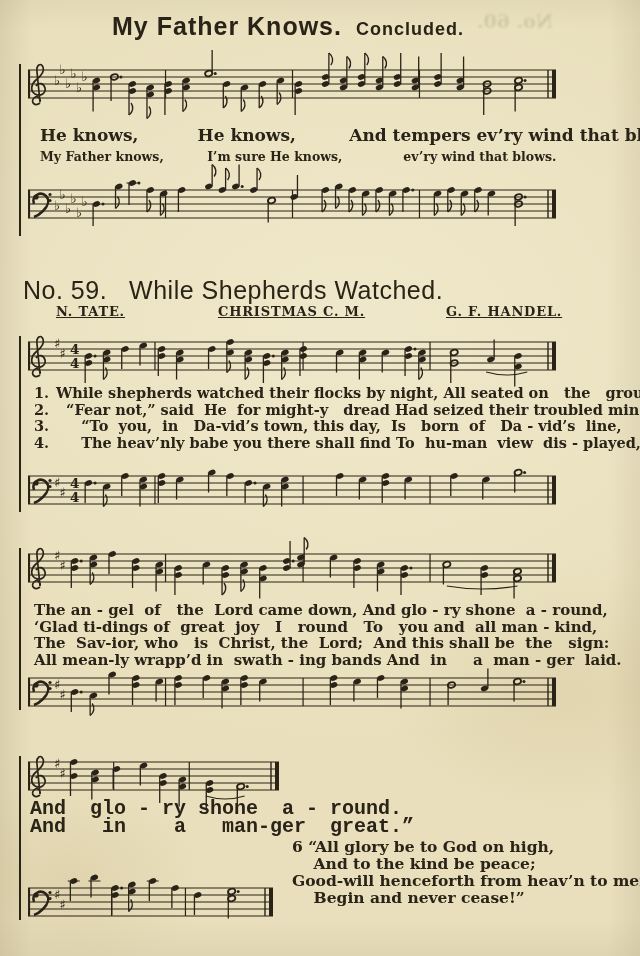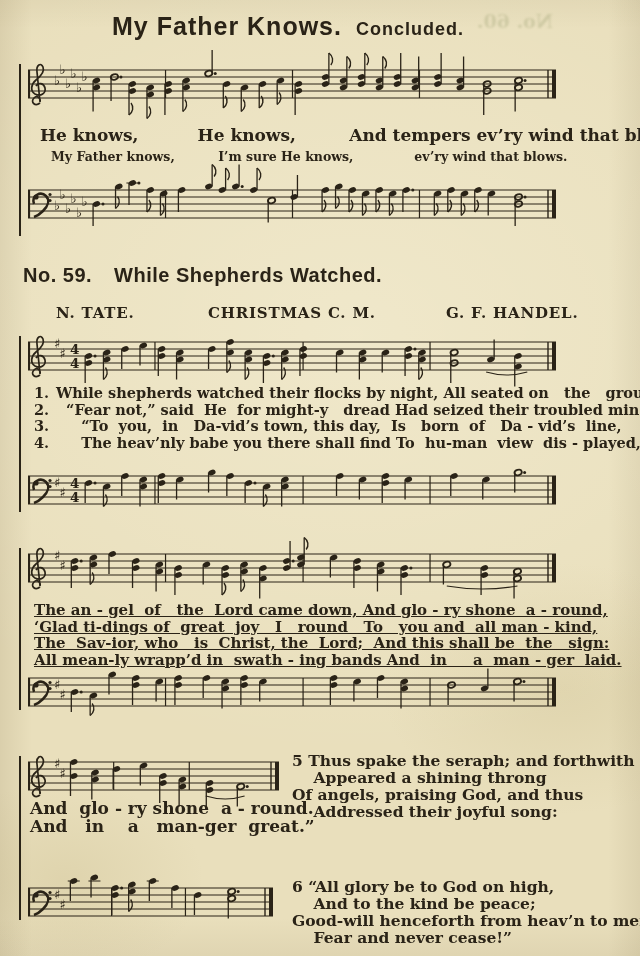--- a/index.html
+++ b/index.html
@@ -18,58 +18,58 @@
   }
   .abs{position:absolute;}
   
   #main-title{top:12px;left:0;width:576px;text-align:center;
     font-family:"Liberation Sans", sans-serif;font-weight:bold;letter-spacing:1px;}
   #main-title .big{font-size:25px;}
   #main-title .small{font-size:18px;margin-left:14px;}
   #bleed{top:10px;left:430px;width:170px;text-align:center;
     transform:scaleX(-1);color:#8f9565;opacity:.28;filter:blur(1px);
     font-weight:bold;font-size:19px;}
-  #hymn-heading{top:264px;left:23px;width:560px;
-    font-family:"Liberation Sans", sans-serif;font-weight:bold;font-size:20px;letter-spacing:.5px;}
+  #hymn-heading{top:276px;left:23px;width:560px;
+    font-family:"Liberation Sans", sans-serif;font-weight:normal;font-size:25px;letter-spacing:.5px;}
   #hymn-heading .num{margin-right:22px;}
-  .credit{top:304px;font-size:15px;letter-spacing:.8px;font-weight:bold;}
+  .credit{top:304px;font-size:13px;letter-spacing:.8px;font-weight:bold;text-decoration:underline;}
   #credit-author{left:56px;}
-  #credit-tune{left:208px;}
+  #credit-tune{left:218px;}
   #credit-composer{left:446px;}
   
   .staff{left:28px;width:529px;}
   #st-p1t{top:50px;height:104px;}
   #st-p1b{top:162px;height:96px;}
   #st-at {top:320px;height:82px;}
   #st-ab {top:452px;height:84px;}
   #st-bt {top:532px;height:82px;}
   #st-bb {top:656px;height:84px;}
   #st-ct {top:738px;height:80px;width:252px;}
   #st-cb {top:864px;height:84px;width:246px;}
   .sysline{left:19px;width:2px;background:#2a2317;}
   #vl1{top:64px;height:172px;}
   #vlA{top:336px;height:176px;}
   #vlB{top:548px;height:162px;}
   #vlC{top:756px;height:164px;}
   
   .pre{white-space:pre;}
   .lyr{font-weight:bold;color:#2a2317;}
   #p1-lyr1{top:125px;left:40px;width:512px;text-align:center;font-size:17px;}
-  #p1-lyr2{top:149px;left:40px;width:512px;text-align:center;font-size:12.5px;margin-left:11px;}
+  #p1-lyr2{top:149px;left:40px;width:512px;text-align:center;font-size:12.5px;}
   #verses1{top:385px;left:34px;width:524px;font-size:14.5px;}
   #verses1 .vrow{height:16.5px;line-height:16.5px;display:flex;}
   #verses1 .vnum{width:22px;flex:0 0 22px;}
-  #block2{top:602px;left:34px;width:524px;font-size:15px;text-decoration:underline;}
+  #block2{top:602px;left:34px;width:524px;font-size:15px;}
   #block2 .line{height:16.5px;line-height:16.5px;text-align:center;}
-  #block3{top:800px;left:30px;width:260px;font-size:17px;}
+  #block3{top:800px;left:30px;width:260px;font-size:20px;font-family:Liberation Mono, monospace;}
   #block3 .line{height:17.5px;line-height:17.5px;text-align:center;}
   .verse-col{left:292px;width:344px;font-size:15.5px;}
   .verse-col .line{height:17px;line-height:17px;}
   #verse5{top:752px;}
-  #verse6{top:838px;margin-top:40px;}
+  #verse6{top:838px;}
 </style>
 </head>
 <body>
 
 <div class="page">
 
   <div class="abs" id="bleed">No. 60.</div>
 
   <div class="abs" id="main-title">
     <span class="big">My Father Knows.</span><span class="small">Concluded.</span>
@@ -670,26 +670,20 @@
         <ellipse cx="147.28000000000003" cy="24" rx="3.7" ry="2.7" transform="rotate(-18 147.28000000000003 24)" fill="#2a2317"></ellipse>
         <line x1="143.88000000000002" y1="24" x2="143.88000000000002" y2="44" stroke="#2a2317" stroke-width="1.3"></line>
         <ellipse cx="169.84" cy="31" rx="3.7" ry="2.7" transform="rotate(-18 169.84 31)" fill="#2a2317"></ellipse>
         <line x1="166.44" y1="31" x2="166.44" y2="51" stroke="#2a2317" stroke-width="1.3"></line>
         <ellipse cx="203.68" cy="27.5" rx="3.7" ry="2.7" transform="rotate(-18 203.68 27.5)" fill="none" stroke="#2a2317" stroke-width="1.8"></ellipse>
         <ellipse cx="203.68" cy="34.5" rx="3.7" ry="2.7" transform="rotate(-18 203.68 34.5)" fill="none" stroke="#2a2317" stroke-width="1.8"></ellipse>
         <line x1="200.28" y1="27.5" x2="200.28" y2="54.5" stroke="#2a2317" stroke-width="1.3"></line>
         <circle cx="210.18" cy="27.5" r="1.5" fill="#2a2317"></circle>
       </svg></div>
 
-  <div class="abs verse-col" id="verse5">
-    <div class="line lyr pre">5 Thus spake the seraph; and forthwith</div>
-    <div class="line lyr pre">    Appeared a shining throng</div>
-    <div class="line lyr pre">Of angels, praising God, and thus</div>
-    <div class="line lyr pre">    Addressed their joyful song:</div>
-  </div>
   <div class="abs verse-col" id="verse6">
     <div class="line lyr pre">6 “All glory be to God on high,</div>
     <div class="line lyr pre">    And to the kind be peace;</div>
     <div class="line lyr pre">Good-will henceforth from heav’n to men</div>
-    <div class="line lyr pre">    Fear and never cease!”</div>
+    <div class="line lyr pre">    Begin and never cease!”</div>
   </div>
 
 </div>
 
 </body></html>

